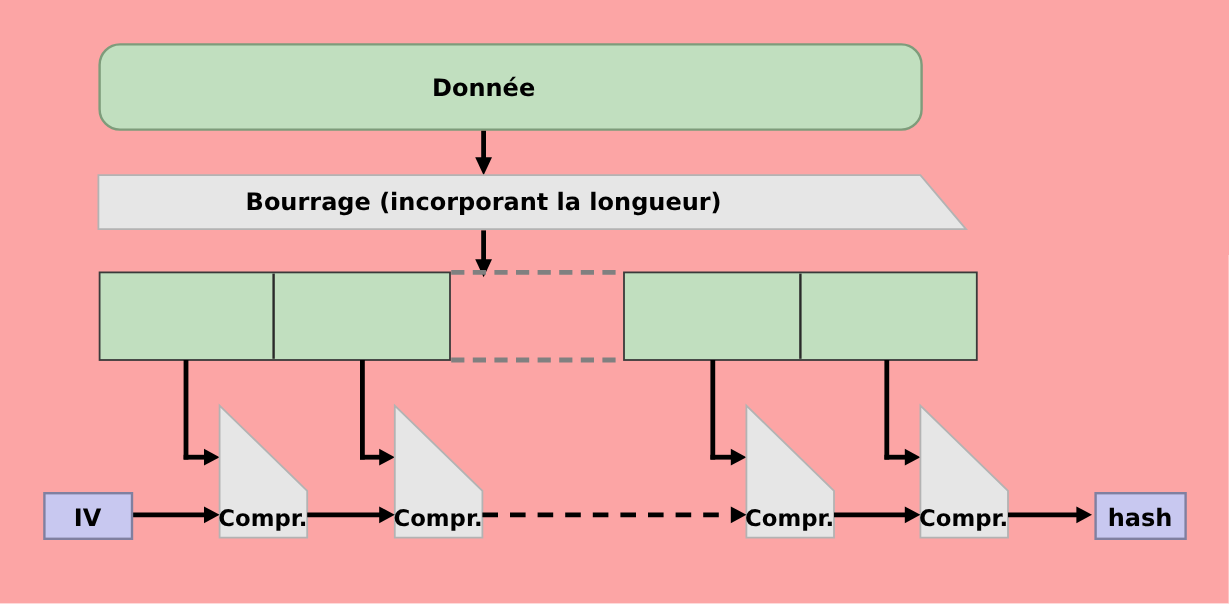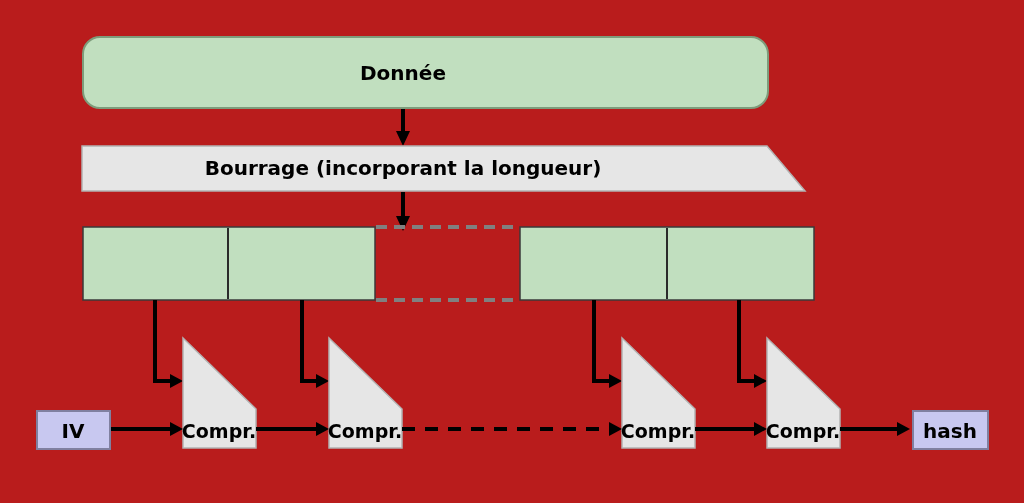--- a/index.html
+++ b/index.html
@@ -4,21 +4,21 @@
 <style>
   html, body {
     margin: 0;
     padding: 0;
     background: #ffffff;
   }
   .stage {
     position: relative;
     width: 1024px;
     height: 503px;
-    background: #b91c1c;
+    background: #fca5a5;
     overflow: hidden;
   }
   svg {
     display: block;
   }
   .lbl {
     font-family: "DejaVu Sans", "Liberation Sans", sans-serif;
     font-weight: bold;
     fill: #000000;
   }

